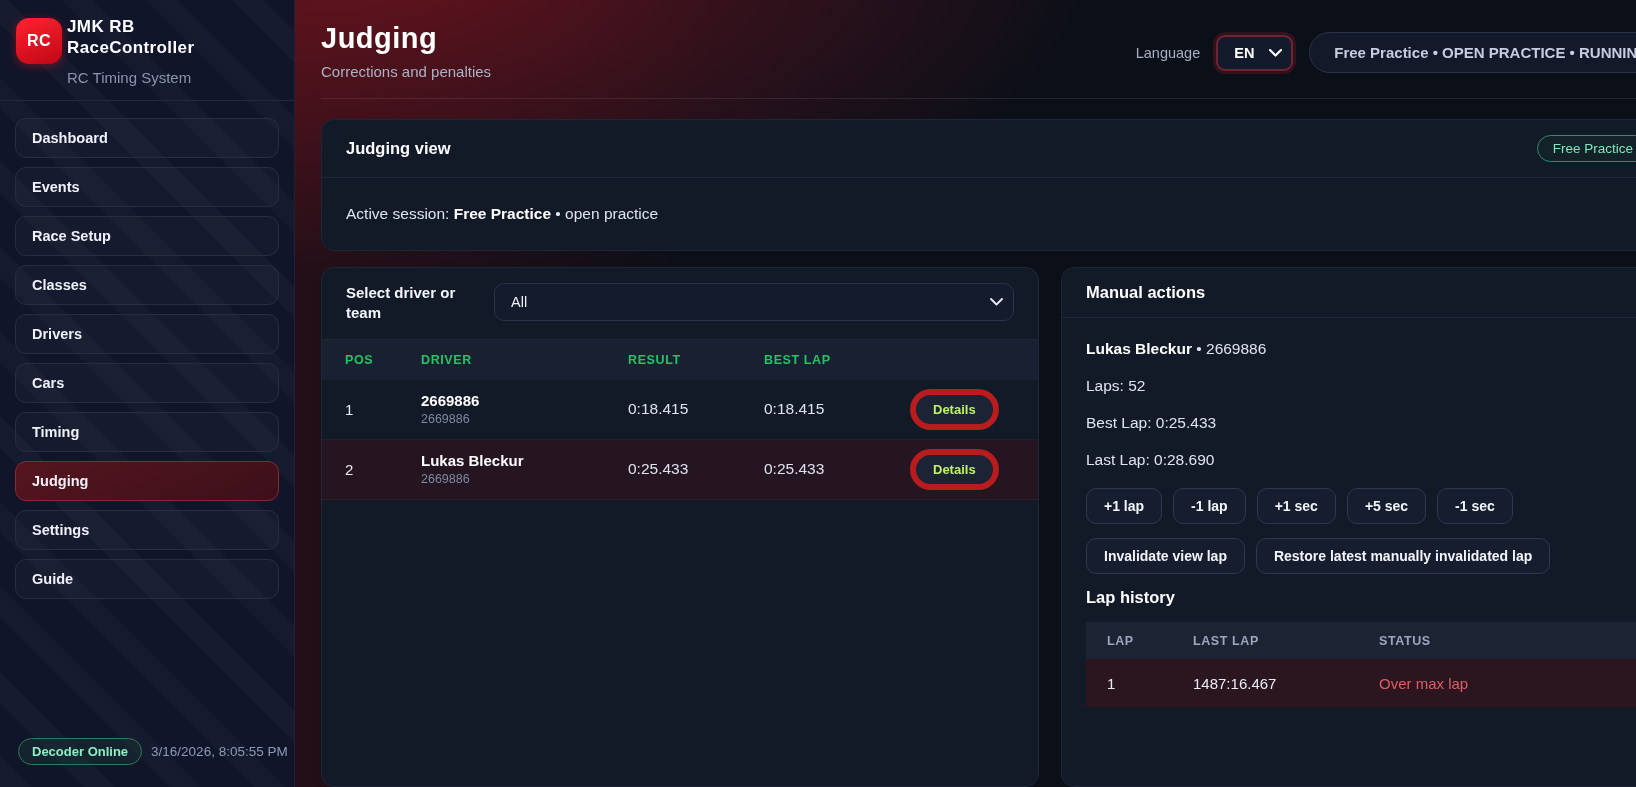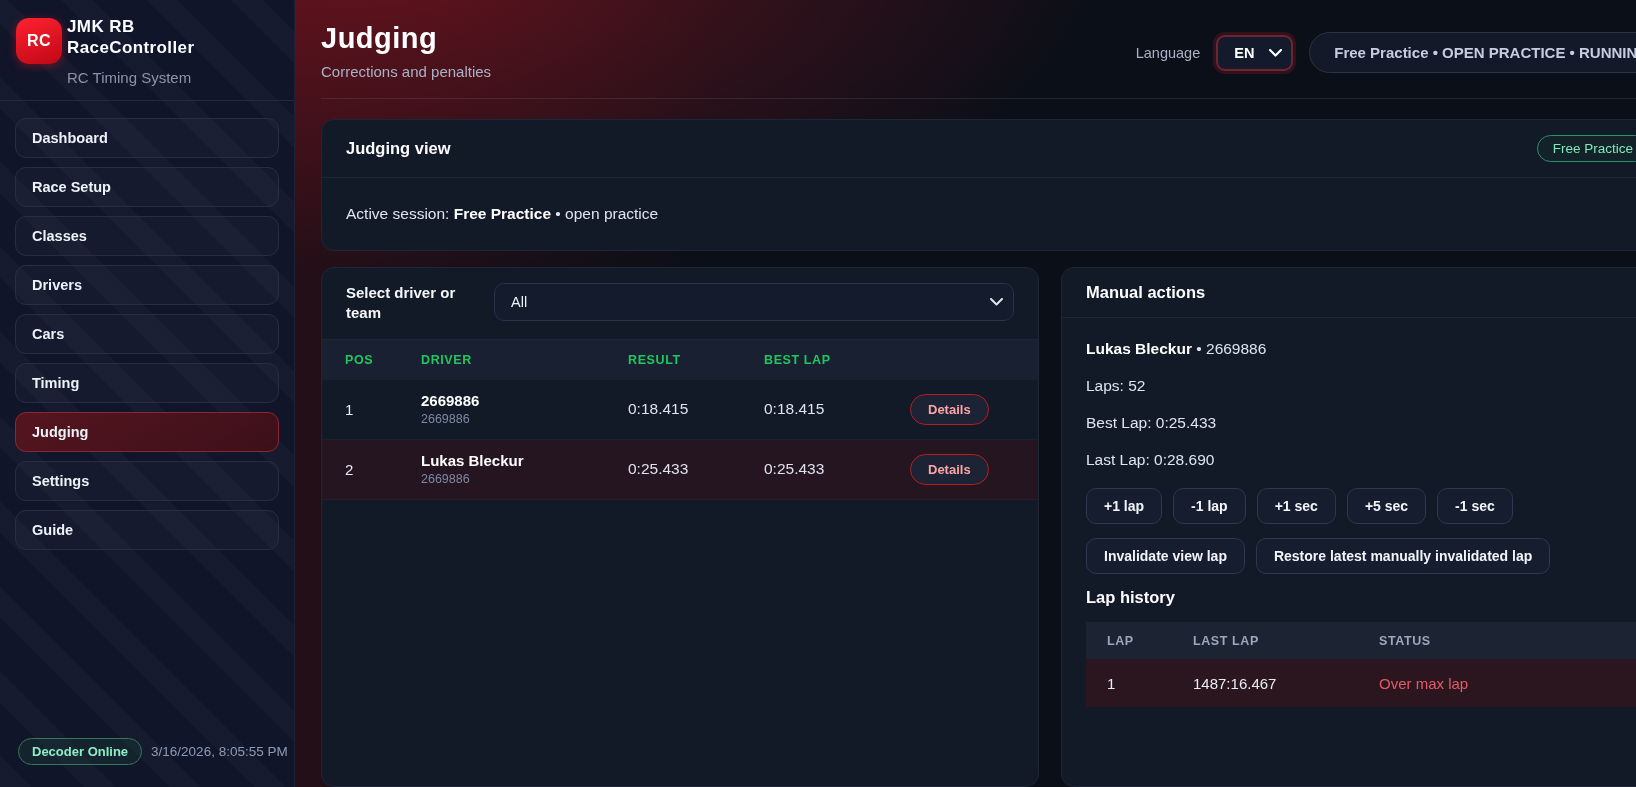--- a/index.html
+++ b/index.html
@@ -113,21 +113,21 @@
     display:grid; grid-template-columns:76px 207px 136px 146px 1fr;
     padding:0 0 0 23px; height:60px; align-items:center;
     border-bottom:1px solid rgba(255,255,255,.04);
   }
   .dtable-row.highlight { background:#251521; }
   .cell-pos { font-size:15px; color:#e8ecf5; }
   .cell-driver .dname { font-weight:bold; font-size:15px; color:#fff; }
   .cell-driver .dsub { font-size:12.5px; color:#7e8aa3; margin-top:3px; }
   .cell-time { font-size:15.5px; color:#dde2ee; }
   .details-btn {
-    border:1px solid #b91c1c; background:#1b2334; color:#fca5a5;
+    border:6px solid #b91c1c; background:#1b2334; color:#bef264;
     font-weight:bold; font-size:13px; border-radius:999px; padding:7px 17px;
     cursor:pointer; font-family:inherit;
   }
 
   .ma-body { padding:22px 24px; }
   .ma-line { font-size:15.5px; color:#dfe4ef; margin-bottom:19px; }
   .ma-line b { color:#fff; }
   .btn-row { display:flex; gap:11px; margin-bottom:14px; flex-wrap:nowrap; }
   .action-btn {
     border:1px solid #2e3850; background:#151d2e; color:#f2f4fa;
@@ -163,20 +163,21 @@
       <div class="logo-text">
         <div class="l1">JMK RB</div>
         <div class="l2">RaceController</div>
         <div class="sub">RC Timing System</div>
       </div>
     </div>
     <div class="sidebar-divider"></div>
 
     <nav class="nav">
       <div class="nav-item">Dashboard</div>
+      <div class="nav-item">Events</div>
       <div class="nav-item">Race Setup</div>
       <div class="nav-item">Classes</div>
       <div class="nav-item">Drivers</div>
       <div class="nav-item">Cars</div>
       <div class="nav-item">Timing</div>
       <div class="nav-item active">Judging</div>
       <div class="nav-item">Settings</div>
       <div class="nav-item">Guide</div>
     </nav>
 

